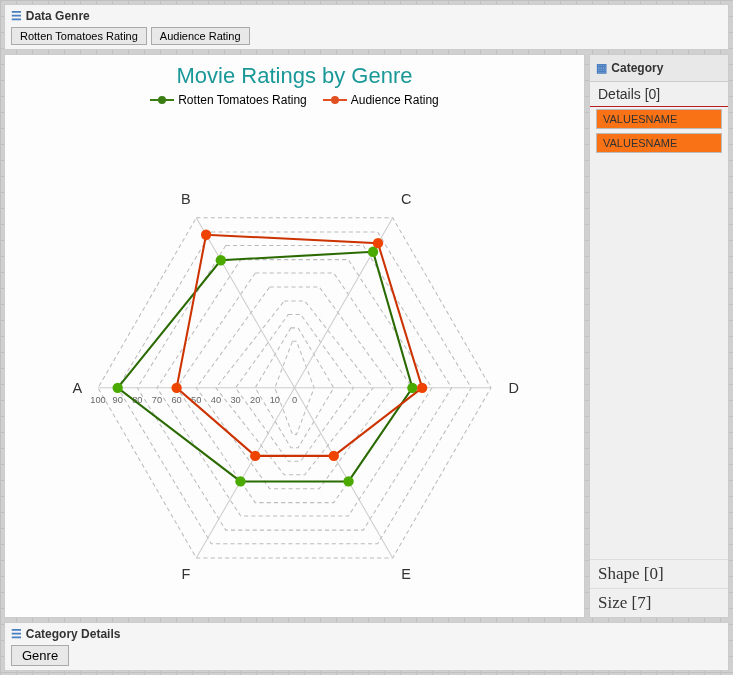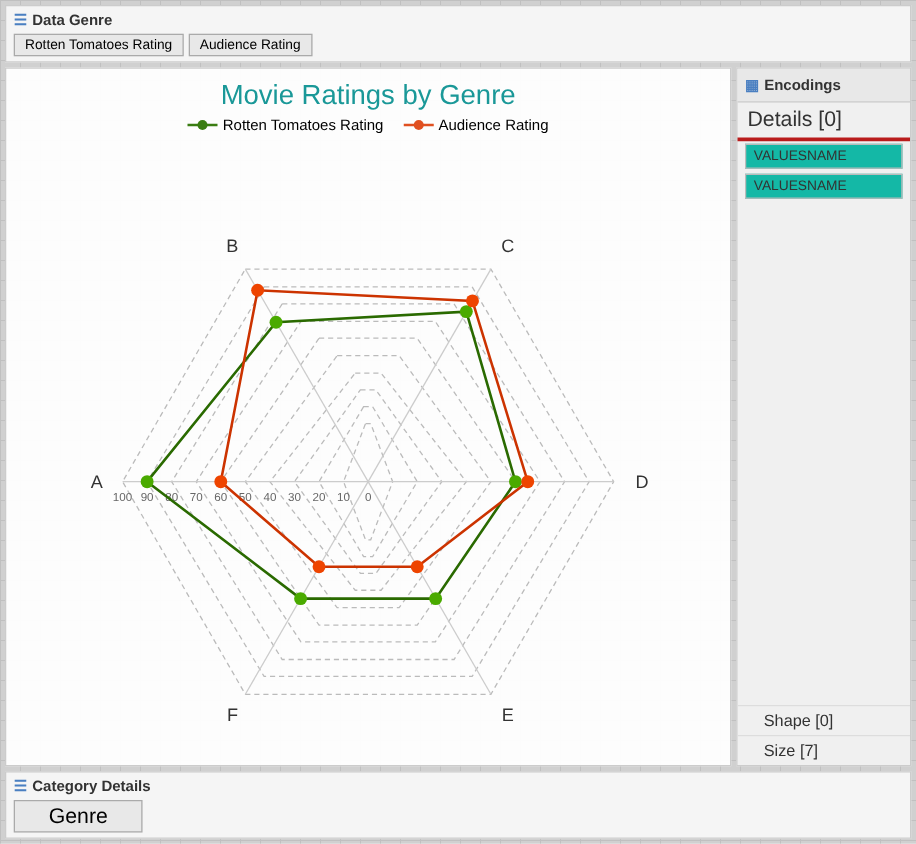--- a/index.html
+++ b/index.html
@@ -137,42 +137,43 @@
       color: #333;
       background: #e8e8e8;
       border-bottom: 1px solid #ccc;
     }
     .encodings-header .icon {
       margin-right: 4px;
       color: #4a7fc1;
     }
     .enc-row {
       padding: 4px 8px;
-      font-size: 17px;
-      color: #333;
-      border-bottom: 3px solid #b91c1c;
+      font-size: 14px;
+      color: #333;
+      border-bottom: 1px solid #b91c1c;
       cursor: pointer;
     }
     .enc-row.active {
       background: #b8c8e0;
     }
     .enc-row-valuesname {
-      background: #14b8a6;
+      background: #f97316;
       border: 1px solid #bbb;
       margin: 2px 6px;
       padding: 3px 6px;
       font-size: 11px;
       color: #333;
     }
     .enc-spacer { flex: 1; }
     .enc-bottom-row {
-      padding: 4px 21px;
-      font-size: 13px;
+      padding: 4px 8px;
+      font-size: 17px;
       color: #333;
       border-top: 1px solid #ddd;
+      font-family: Liberation Serif, serif;
     }
 
     
     .category-fields-panel {
       background: #f0f0f0;
       border: 1px solid #ccc;
       margin: 4px;
       padding: 4px 6px;
     }
     .category-fields-header {
@@ -183,22 +184,22 @@
       font-weight: bold;
       color: #333;
     }
     .category-fields-header .icon {
       margin-right: 4px;
       color: #4a7fc1;
     }
     .category-tag {
       background: #e8e8e8;
       border: 1px solid #aaa;
-      padding: 2px 27px;
-      font-size: 17px;
+      padding: 2px 10px;
+      font-size: 13px;
       cursor: pointer;
       display: inline-block;
     }
 
     
     .main-container {
       background-image:
         linear-gradient(to right, #c0c0c0 1px, transparent 1px),
         linear-gradient(to bottom, #c0c0c0 1px, transparent 1px);
       background-size: 16px 16px;
@@ -311,21 +312,21 @@
           <circle class="dot-orange" cx="318" cy="325.8" r="5"></circle>
           <circle class="dot-orange" cx="242" cy="325.8" r="5"></circle>
 
         </svg>
       </div>
     </div>
 
     <div class="encodings-panel">
       <div class="encodings-header">
         <span class="icon">▦</span>
-        <span>Encodings</span>
+        <span>Category</span>
       </div>
       <div class="enc-row">
         <span>Details [0]</span>
       </div>
       <div class="enc-row-valuesname">
         <span>VALUESNAME</span>
       </div>
       <div class="enc-row-valuesname">
         <span>VALUESNAME</span>
       </div>

